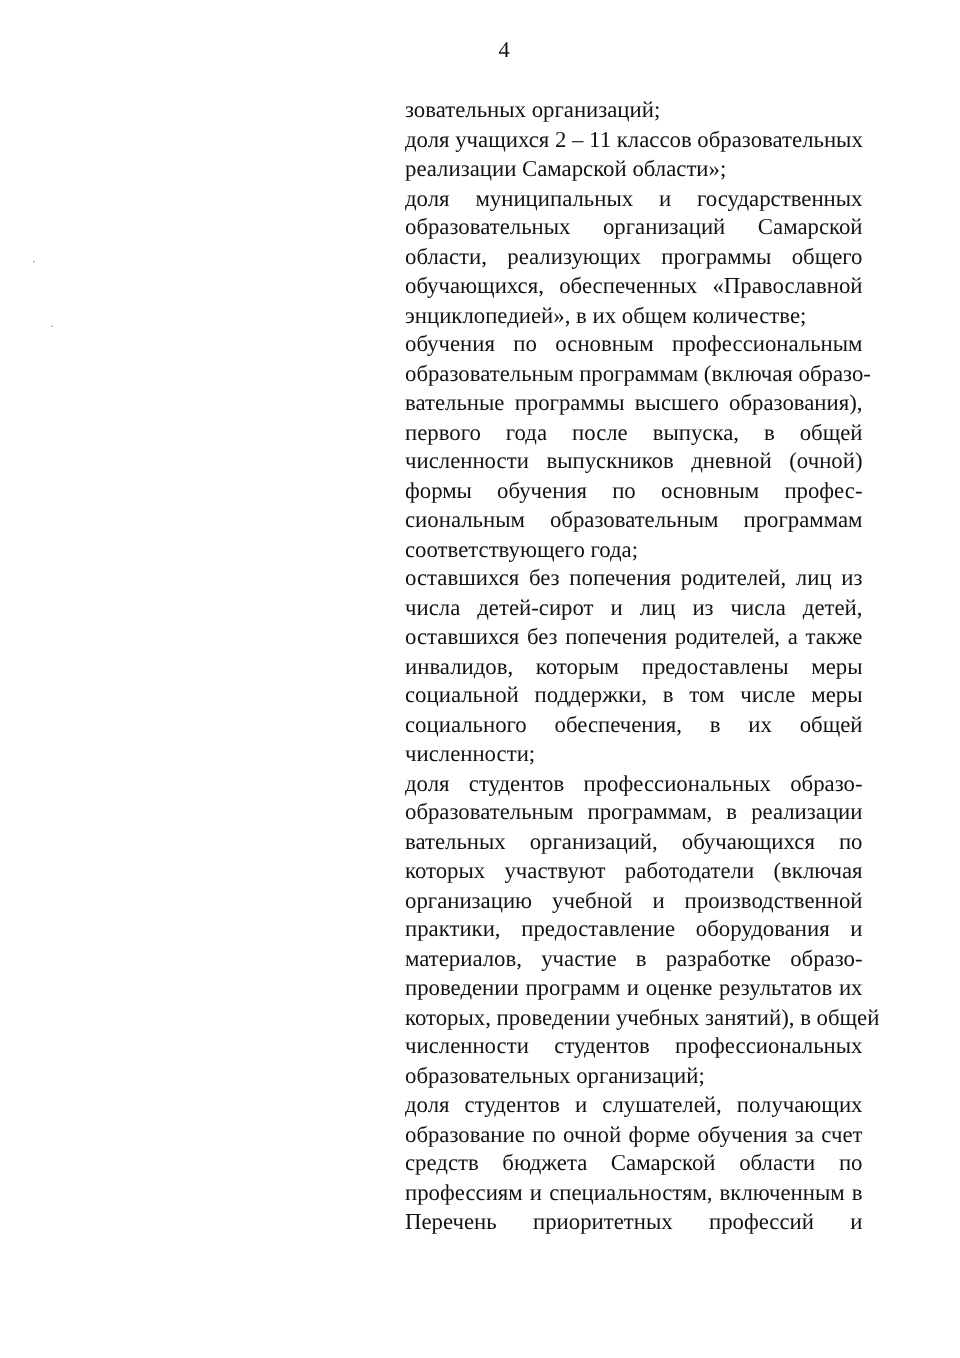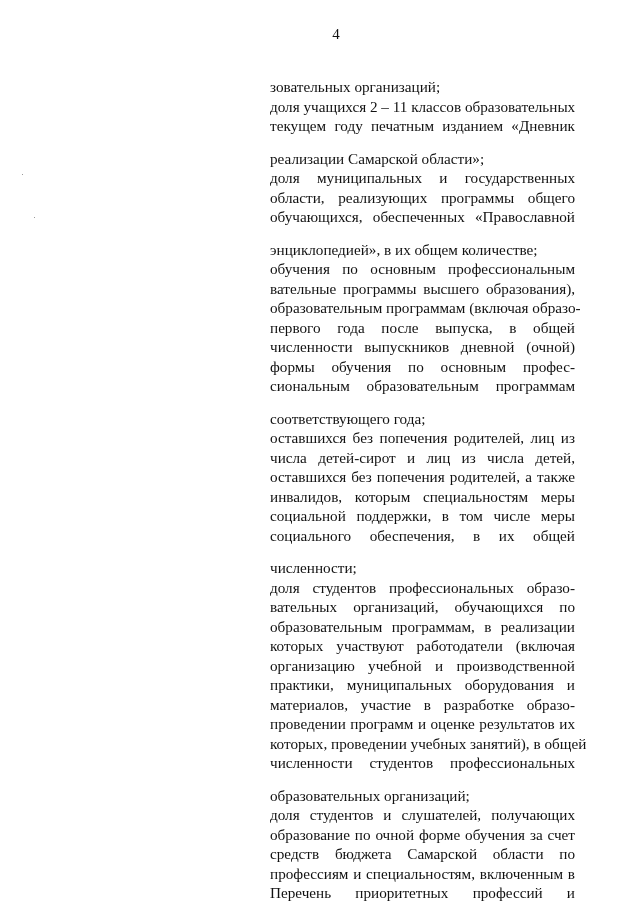--- a/index.html
+++ b/index.html
@@ -40,72 +40,71 @@
     }
     .line {
       display: block;
       height: 19.5px;
       white-space: nowrap;
       text-align: justify;
       text-align-last: justify;
     }
     .line.last {
       text-align-last: left;
-      margin-top: 13px;
     }
   </style>
 </head>
 <body>
 
 <div class="page-number">4</div>
 
 <div class="speck" style="left:22px; top:174px;"></div>
 <div class="speck" style="left:34px; top:217px;"></div>
 
 <div class="content" id="content">
     <div class="paragraph">
       <span class="line last">зовательных организаций;</span>
     </div>
     <div class="paragraph">
       <span class="line">доля учащихся 2 – 11 классов образовательных</span>
-      <span class="line">текущем году печатным изданием «Дневник</span>
       <span class="line last">реализации Самарской области»;</span>
     </div>
     <div class="paragraph">
       <span class="line">доля муниципальных и государственных</span>
+      <span class="line">образовательных организаций Самарской</span>
       <span class="line">области, реализующих программы общего</span>
       <span class="line">обучающихся, обеспеченных «Православной</span>
       <span class="line last">энциклопедией», в их общем количестве;</span>
     </div>
     <div class="paragraph">
       <span class="line">обучения по основным профессиональным</span>
+      <span class="line">образовательным программам (включая образо-</span>
       <span class="line">вательные программы высшего образования),</span>
-      <span class="line">образовательным программам (включая образо-</span>
       <span class="line">первого года после выпуска, в общей</span>
       <span class="line">численности выпускников дневной (очной)</span>
       <span class="line">формы обучения по основным профес-</span>
       <span class="line">сиональным образовательным программам</span>
       <span class="line last">соответствующего года;</span>
     </div>
     <div class="paragraph">
       <span class="line">оставшихся без попечения родителей, лиц из</span>
       <span class="line">числа детей-сирот и лиц из числа детей,</span>
       <span class="line">оставшихся без попечения родителей, а также</span>
-      <span class="line">инвалидов, которым специальностям меры</span>
+      <span class="line">инвалидов, которым предоставлены меры</span>
       <span class="line">социальной поддержки, в том числе меры</span>
       <span class="line">социального обеспечения, в их общей</span>
       <span class="line last">численности;</span>
     </div>
     <div class="paragraph">
       <span class="line">доля студентов профессиональных образо-</span>
+      <span class="line">образовательным программам, в реализации</span>
       <span class="line">вательных организаций, обучающихся по</span>
-      <span class="line">образовательным программам, в реализации</span>
       <span class="line">которых участвуют работодатели (включая</span>
       <span class="line">организацию учебной и производственной</span>
-      <span class="line">практики, муниципальных оборудования и</span>
+      <span class="line">практики, предоставление оборудования и</span>
       <span class="line">материалов, участие в разработке образо-</span>
       <span class="line">проведении программ и оценке результатов их</span>
       <span class="line">которых, проведении учебных занятий), в общей</span>
       <span class="line">численности студентов профессиональных</span>
       <span class="line last">образовательных организаций;</span>
     </div>
     <div class="paragraph">
       <span class="line">доля студентов и слушателей, получающих</span>
       <span class="line">образование по очной форме обучения за счет</span>
       <span class="line">средств бюджета Самарской области по</span>

